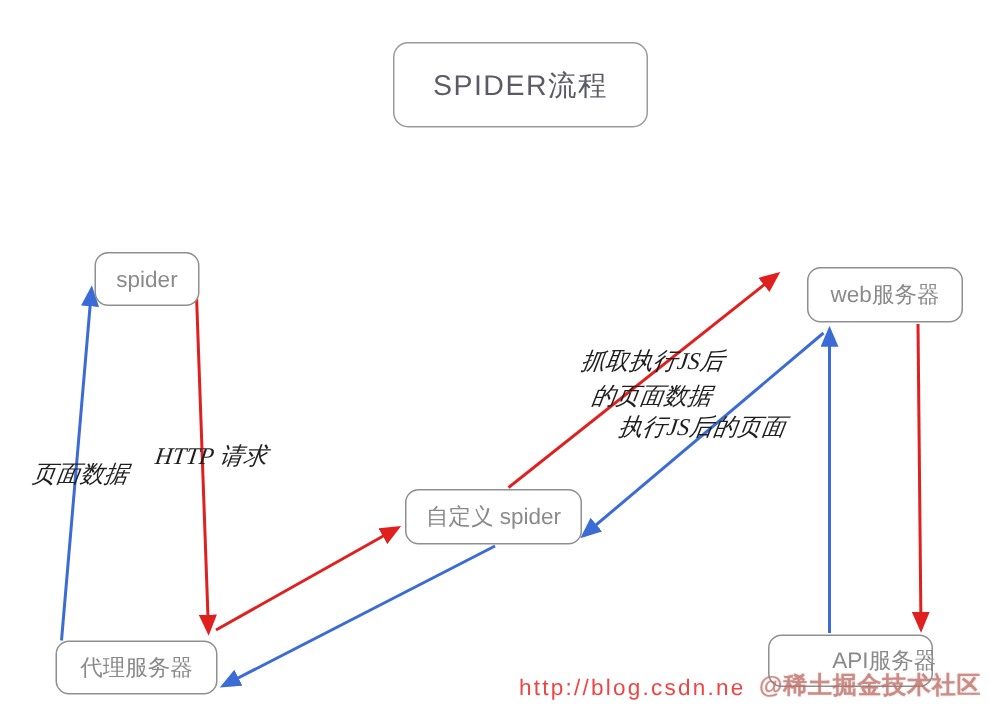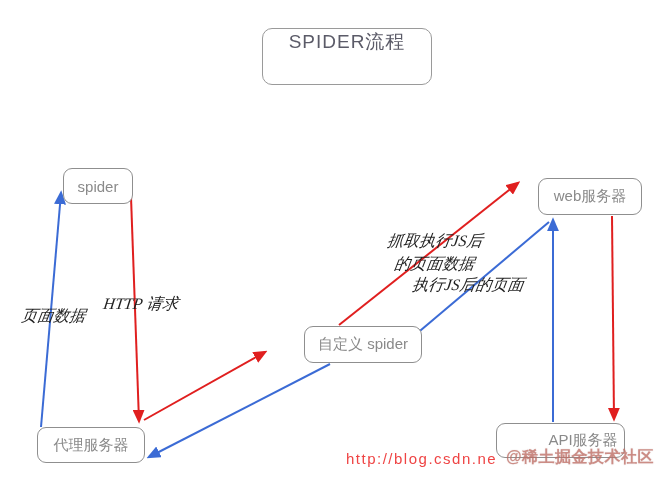--- a/index.html
+++ b/index.html
@@ -16,21 +16,21 @@
     left: 0; top: 0;
     width: 660px; height: 481px;
   }
   .title-box {
     position: absolute;
     left: 262px; top: 28px;
     width: 168px; height: 55px;
     border: 1px solid #9a9a9a;
     border-radius: 10px;
     background: #ffffff;
-    display: flex; justify-content: center;
+    display: flex; align-items: center; justify-content: center;
     font-size: 19px;
     letter-spacing: 1px;
     color: #5b5b68;
   }
   .node {
     position: absolute;
     border: 1px solid #8f8f8f;
     border-radius: 9px;
     background: #ffffff;
     display: flex; align-items: center; justify-content: center;
@@ -93,23 +93,23 @@
       </g>
   </svg>
 
   <div class="title-box">
     <span>SPIDER流程</span>
   </div>
 
   <div id="nodes-root">
       <div class="node" style="left: 63px; top: 168px; width: 70px; height: 36px;">spider</div>
       <div class="node" style="left: 523px; top: 178px; width: 104px; height: 37px; margin-left: 15px;">web服务器</div>
-      <div class="node" style="left: 270px; top: 326px; width: 118px; height: 37px; margin-left: 34px;">自定义 spider</div>
+      <div class="node" style="left: 270px; top: 326px; width: 118px; height: 37px;">自定义 spider</div>
       <div class="node" style="left: 37px; top: 427px; width: 108px; height: 36px;">代理服务器</div>
-      <div class="node" style="left: 496px; top: 423px; width: 129px; height: 35px; padding-left: 45px;">API服务器</div>
+      <div class="node" style="left: 512px; top: 423px; width: 110px; height: 35px; padding-left: 45px;">API服务器</div>
     </div>
   <div id="labels-root">
       <div class="edge-label" style="left: 20px; top: 306px;">页面数据</div>
       <div class="edge-label" style="left: 102px; top: 294px;">HTTP 请求</div>
       <div class="edge-label" style="left: 386px; top: 231px;">抓取执行JS后</div>
       <div class="edge-label" style="left: 393px; top: 254px;">的页面数据</div>
       <div class="edge-label" style="left: 411px; top: 275px;">执行JS后的页面</div>
     </div>
 
   <div class="wm-url">http://blog.csdn.ne</div>

